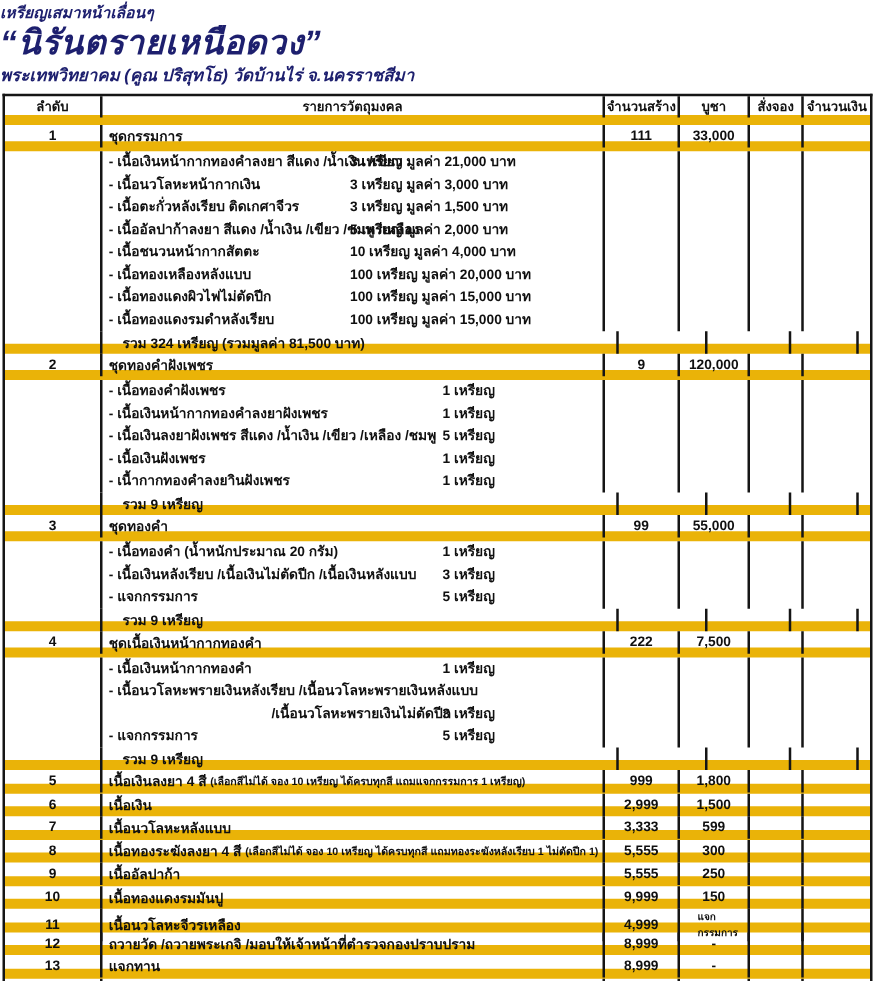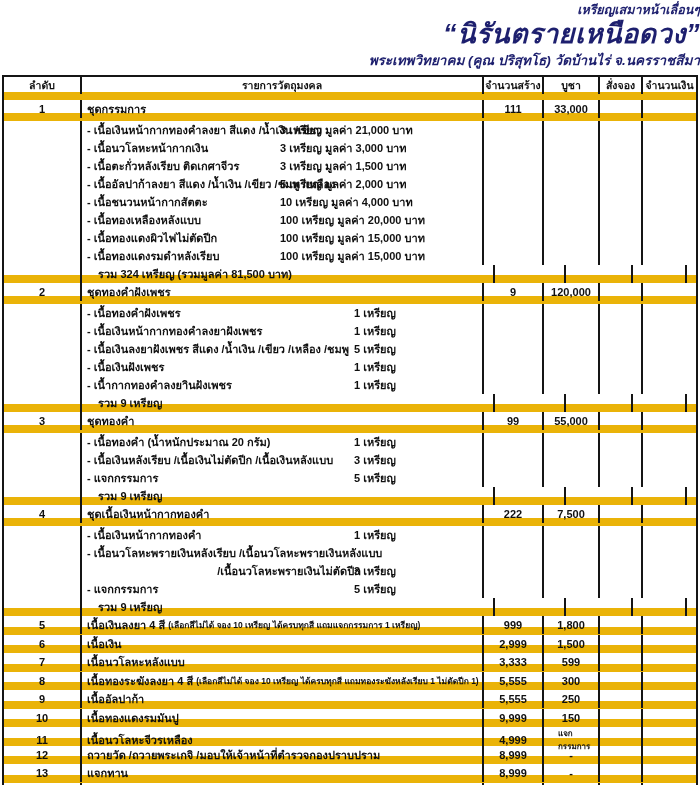--- a/index.html
+++ b/index.html
@@ -2,24 +2,24 @@
 <html><head>
 <meta charset="utf-8">
 <style>
   html,body{margin:0;padding:0;}
   body{
     width:700px;height:785px;overflow:hidden;background:#ffffff;
     font-family:"Liberation Sans",sans-serif;color:#101010;
   }
   .page{padding-top:3px;}
   
-  .doc-header{text-align:right;color:#1d1f6e;margin-bottom:5px;}
+  .doc-header{text-align:left;color:#1d1f6e;margin-bottom:5px;}
   .hline1{font-size:12.5px;font-weight:bold;font-style:italic;height:15px;line-height:15px;}
   .htitle{font-size:27px;font-weight:bold;font-style:italic;height:33px;line-height:33px;letter-spacing:.5px;}
-  .hline3{font-size:13.5px;font-weight:bold;font-style:italic;height:19px;line-height:19px;margin-left:44px;}
+  .hline3{font-size:13.5px;font-weight:bold;font-style:italic;height:19px;line-height:19px;}
   
   .tbl{margin:0 2px;border:2px solid #151515;border-bottom:none;}
   .row{
     display:grid;grid-template-columns:78px 402px 60px 56px 43px 1fr;
     border-bottom:8px solid #eab308;box-sizing:border-box;
   }
   .row > .c{border-right:2px solid #151515;position:relative;box-sizing:border-box;
     display:flex;align-items:center;min-width:0;}
   .row > .c:last-child{border-right:none;}
   .c.ctr{justify-content:center;}

